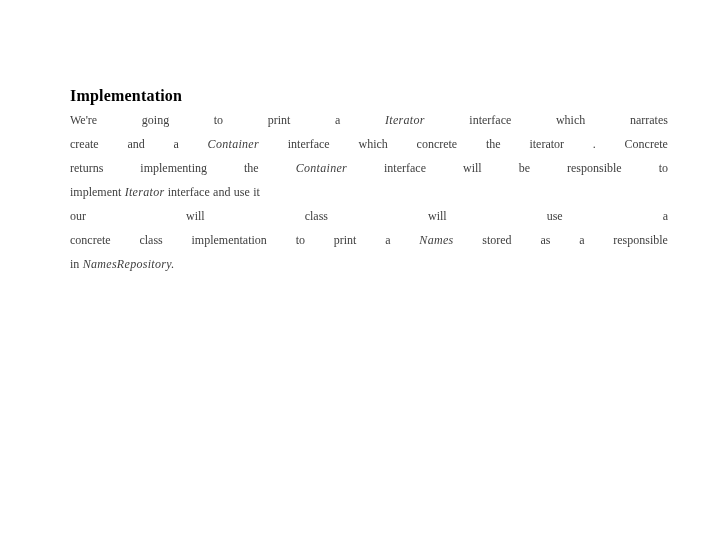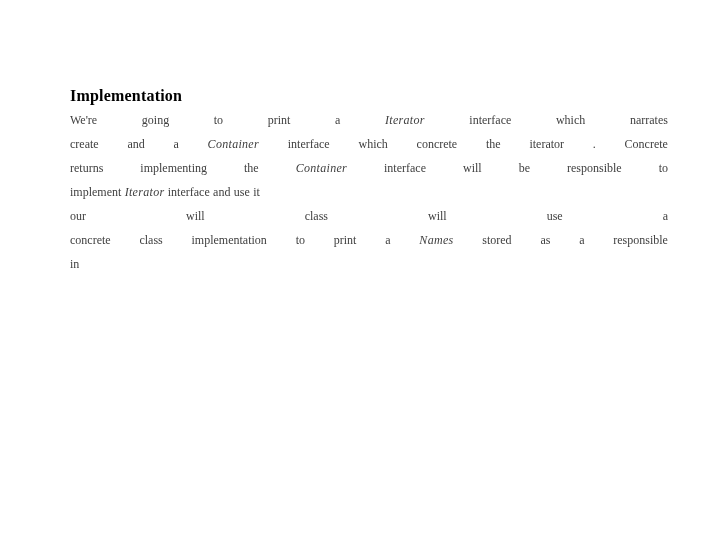--- a/index.html
+++ b/index.html
@@ -157,18 +157,19 @@
           <span class="word">print</span>
           <span class="word">a</span>
           <span class="word em">Names</span>
           <span class="word">stored</span>
           <span class="word">as</span>
           <span class="word">a</span>
           <span class="word">responsible</span>
         </span>
         <span class="text-line ragged">
           <span class="word">in</span>
+          <span class="word em">NamesRepository.</span>
         </span>
       </div>
 
   </div>
 
 </div>
 
 </body></html>

